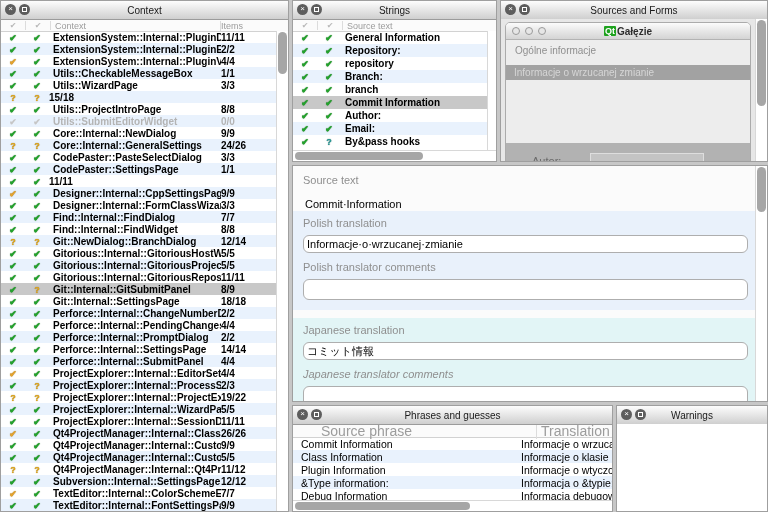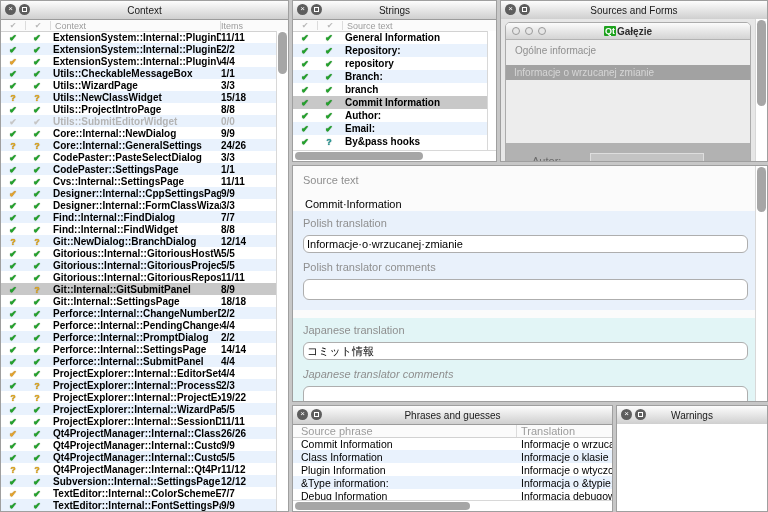--- a/index.html
+++ b/index.html
@@ -68,21 +68,21 @@
         display:flex;flex-direction:column;justify-content:center;gap:8px;}
   .frow{display:flex;justify-content:center;font-size:11px;color:#7c7c7c;gap:7px;}
   .frow .flabel{text-align:right;}
   .g2head{margin-top:9px;height:15px;background:#a2a2a2;color:#d6d6d6;font-size:10px;line-height:15px;padding-left:8px;}
   .g2body{background:#b2b2b2;position:absolute;left:0;right:0;bottom:0;top:120px;padding-top:10px;}
   .g2row{display:flex;align-items:center;font-size:11px;color:#696969;margin-bottom:20px;}
   .g2row .g2label{width:58px;padding-left:26px;}
   .g2row .g2input{width:112px;height:13px;background:#c4c4c4;border:1px solid #dedede;}
   
   .ph-header{height:12px;display:flex;align-items:center;background:#fbfbfb;border-bottom:1px solid #d2d2d2;
-             font-size:11px;color:#9c9c9c;}
+             font-size:14px;color:#9c9c9c;padding-left:20px;}
   .ph-c1{width:224px;padding-left:8px;box-sizing:border-box;border-right:1px solid #dcdcdc;overflow:hidden;white-space:nowrap;}
   .ph-c2{flex:1;padding-left:4px;overflow:hidden;white-space:nowrap;}
   .prow{height:13px;display:flex;align-items:center;font-size:10.5px;color:#000;}
   .prow.alt{background:#e9f2fd;}
   .prow .ph-c1{border-right:none;}
 </style>
 </head>
 <body>
 
 <div class="panel" id="context-panel" style="left:0;top:0;width:289px;height:512px;">
@@ -129,21 +129,20 @@
       </div>
       <div class="lrow">
         <span class="c-ic"><span class="ic ic-g">✔</span></span>
         <span class="c-ic"><span class="ic ic-g">✔</span></span>
         <span class="c-name">Utils::WizardPage</span>
         <span class="c-items">3/3</span>
       </div>
       <div class="lrow alt">
         <span class="c-ic"><span class="ic ic-q">?</span></span>
         <span class="c-ic"><span class="ic ic-q">?</span></span>
-        <span class="c-name">Utils::NewClassWidget</span>
         <span class="c-items">15/18</span>
       </div>
       <div class="lrow">
         <span class="c-ic"><span class="ic ic-g">✔</span></span>
         <span class="c-ic"><span class="ic ic-g">✔</span></span>
         <span class="c-name">Utils::ProjectIntroPage</span>
         <span class="c-items">8/8</span>
       </div>
       <div class="lrow alt dis">
         <span class="c-ic"><span class="ic ic-x">✔</span></span>
@@ -171,21 +170,20 @@
       </div>
       <div class="lrow alt">
         <span class="c-ic"><span class="ic ic-g">✔</span></span>
         <span class="c-ic"><span class="ic ic-g">✔</span></span>
         <span class="c-name">CodePaster::SettingsPage</span>
         <span class="c-items">1/1</span>
       </div>
       <div class="lrow">
         <span class="c-ic"><span class="ic ic-g">✔</span></span>
         <span class="c-ic"><span class="ic ic-g">✔</span></span>
-        <span class="c-name">Cvs::Internal::SettingsPage</span>
         <span class="c-items">11/11</span>
       </div>
       <div class="lrow alt">
         <span class="c-ic"><span class="ic ic-y">✔</span></span>
         <span class="c-ic"><span class="ic ic-g">✔</span></span>
         <span class="c-name">Designer::Internal::CppSettingsPage...</span>
         <span class="c-items">9/9</span>
       </div>
       <div class="lrow">
         <span class="c-ic"><span class="ic ic-g">✔</span></span>

